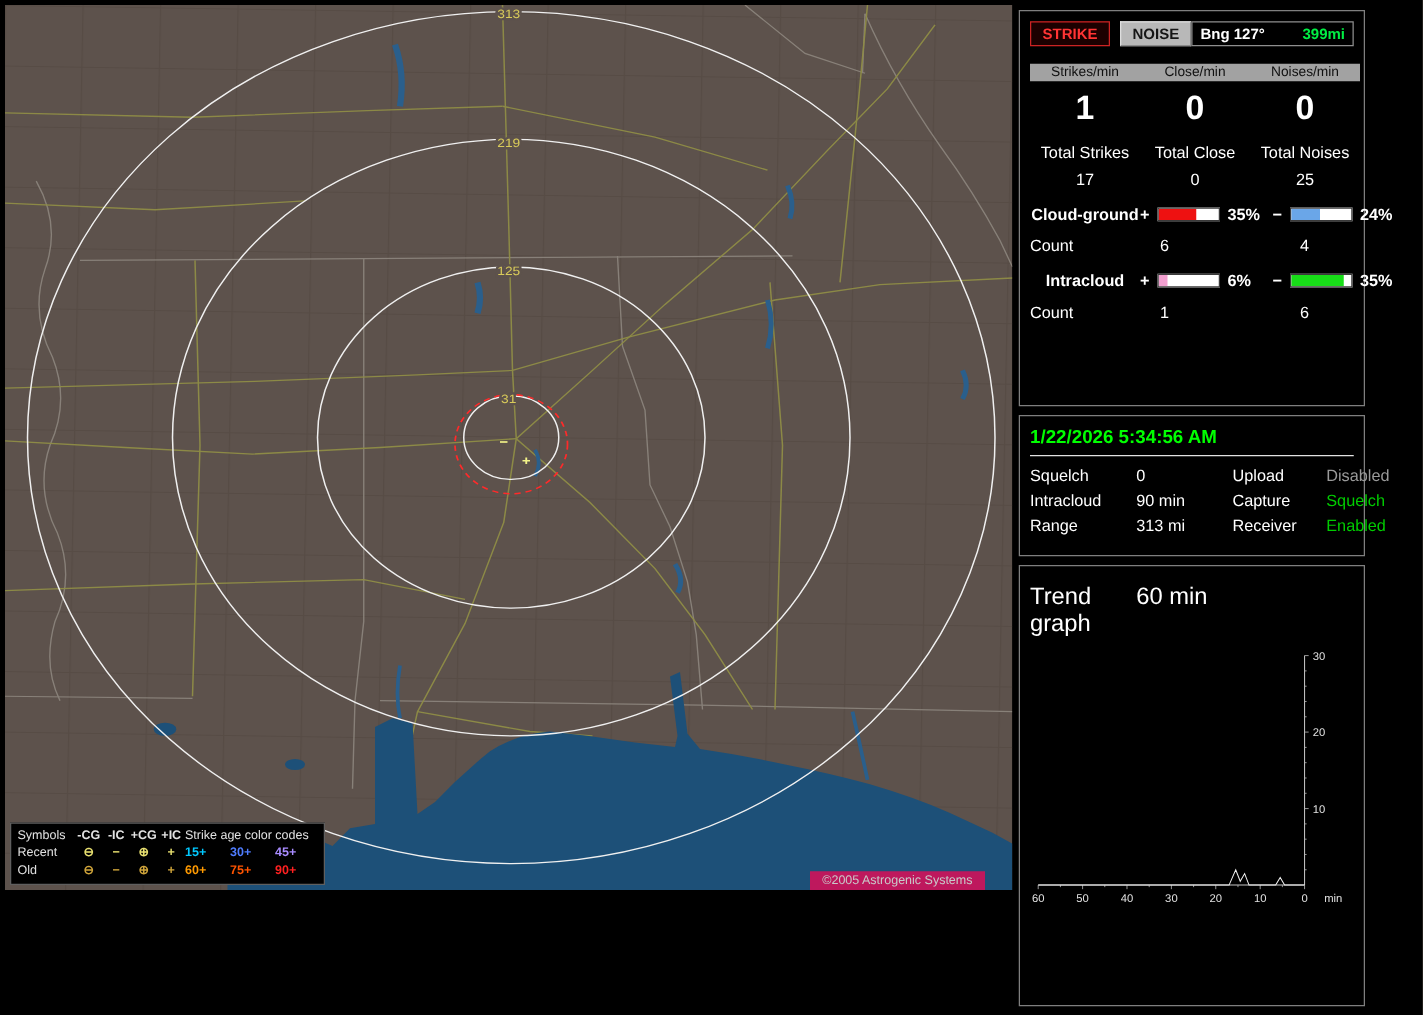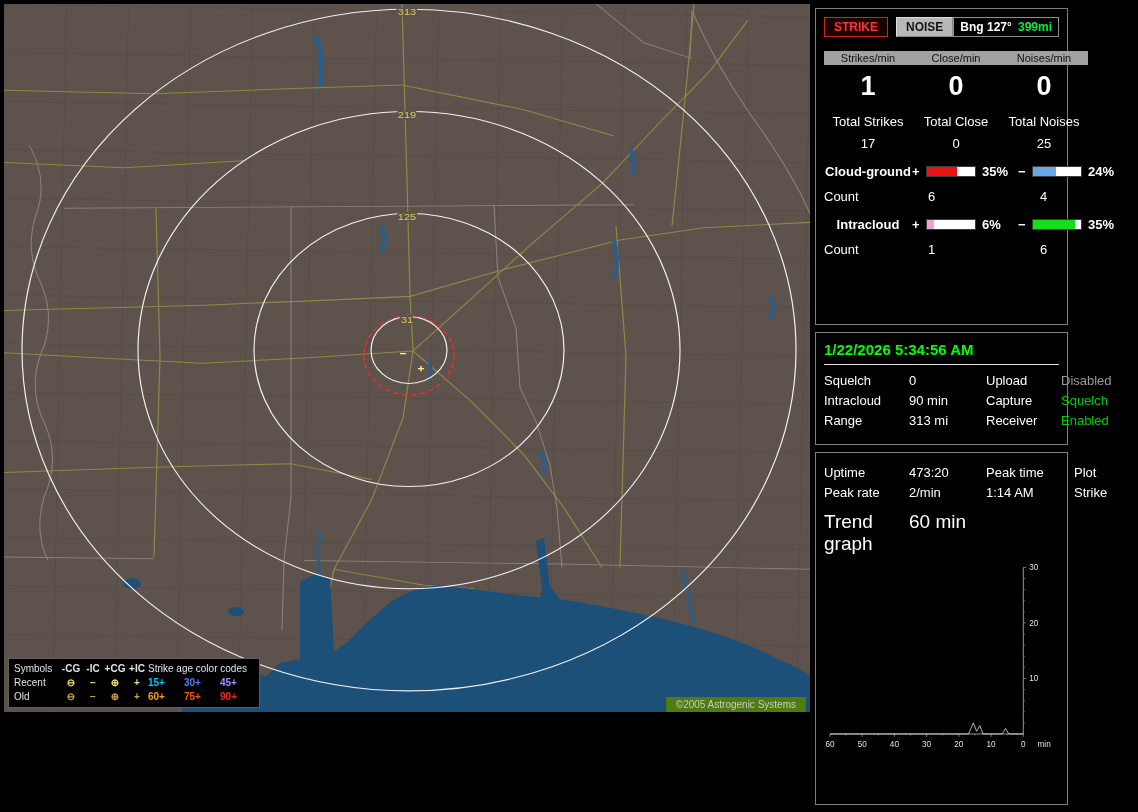--- a/index.html
+++ b/index.html
@@ -12,25 +12,25 @@
   .ringlabel { fill:#d9cb5a; font-size:11px; paint-order:stroke; stroke:#5d524c; stroke-width:4px; }
 
   .map-legend { position:absolute; left:4px; bottom:4px; width:252px; background:#000;
     border:1px solid #5f5f5f; padding:3px 5px; font-size:10px; color:#e2e2e2; }
   .lg-row { display:grid; grid-template-columns:46px 22px 22px 22px 22px 36px 36px 36px;
     line-height:14px; align-items:center; }
   .lg-age-head { grid-column:6/9; white-space:nowrap; }
   .lg-sym { text-align:center; font-weight:bold; }
   .lg-age { font-weight:bold; }
 
-  .map-copyright { position:absolute; right:4px; bottom:0; background:#4d7c0f; color:#c9c9c9;
+  .map-copyright { position:absolute; right:22px; bottom:0; background:#be185d; color:#c9c9c9;
     font-size:10px; padding:2px 10px; }
 
   
-  .sidebar { position:absolute; left:815px; top:8px; width:253px; display:flex; flex-direction:column; gap:7px; }
+  .sidebar { position:absolute; left:815px; top:8px; width:277px; display:flex; flex-direction:column; gap:7px; }
   .panel { background:#000; border:1px solid #7f7f7f; }
   .panel-stats { height:317px; padding:8px; }
   .panel-status { height:113px; padding:6px 8px; }
   .panel-trend { height:353px; padding:6px 8px 0; }
 
   .hdr-row { display:flex; align-items:center; }
   .btn { font-family:inherit; font-size:12px; font-weight:bold; padding:2px 9px; cursor:pointer; }
   .btn.strike { background:#1c0000; color:#ff3434; border:1px solid #cc2323; margin-right:8px; }
   .btn.noise { background:#b8b8b8; color:#161616; border:1px outset #dedede; }
   .bng-box { margin-left:auto; display:flex; justify-content:space-between; align-items:center;
@@ -264,30 +264,20 @@
         <span>Capture</span>
         <span style="color: rgb(0, 204, 0);">Squelch</span>
         <span>Range</span>
         <span>313 mi</span>
         <span>Receiver</span>
         <span style="color: rgb(0, 204, 0);">Enabled</span>
       </div>
     </section>
 
     <section class="panel panel-trend">
-      <div class="grid4t">
-        <span>Uptime</span>
-        <span>473:20</span>
-        <span>Peak time</span>
-        <span>Plot</span>
-        <span>Peak rate</span>
-        <span>2/min</span>
-        <span>1:14 AM</span>
-        <span>Strike</span>
-      </div>
       <div class="trend-label-row">
         <span>Trend graph</span>
         <span>60 min</span>
       </div>
       <svg class="trend-svg" viewBox="0 0 316 262">
           <path d="M268 14 V238 M8 238 H268" stroke="#c8c8c8" stroke-width="1" fill="none"></path>
           <line x1="268" x2="270" y1="223.06666666666666" y2="223.06666666666666" stroke="#b8b8b8" stroke-width="0.8"></line>
           <line x1="268" x2="270" y1="208.13333333333333" y2="208.13333333333333" stroke="#b8b8b8" stroke-width="0.8"></line>
           <line x1="268" x2="270" y1="193.2" y2="193.2" stroke="#b8b8b8" stroke-width="0.8"></line>
           <line x1="268" x2="270" y1="178.26666666666665" y2="178.26666666666665" stroke="#b8b8b8" stroke-width="0.8"></line>

